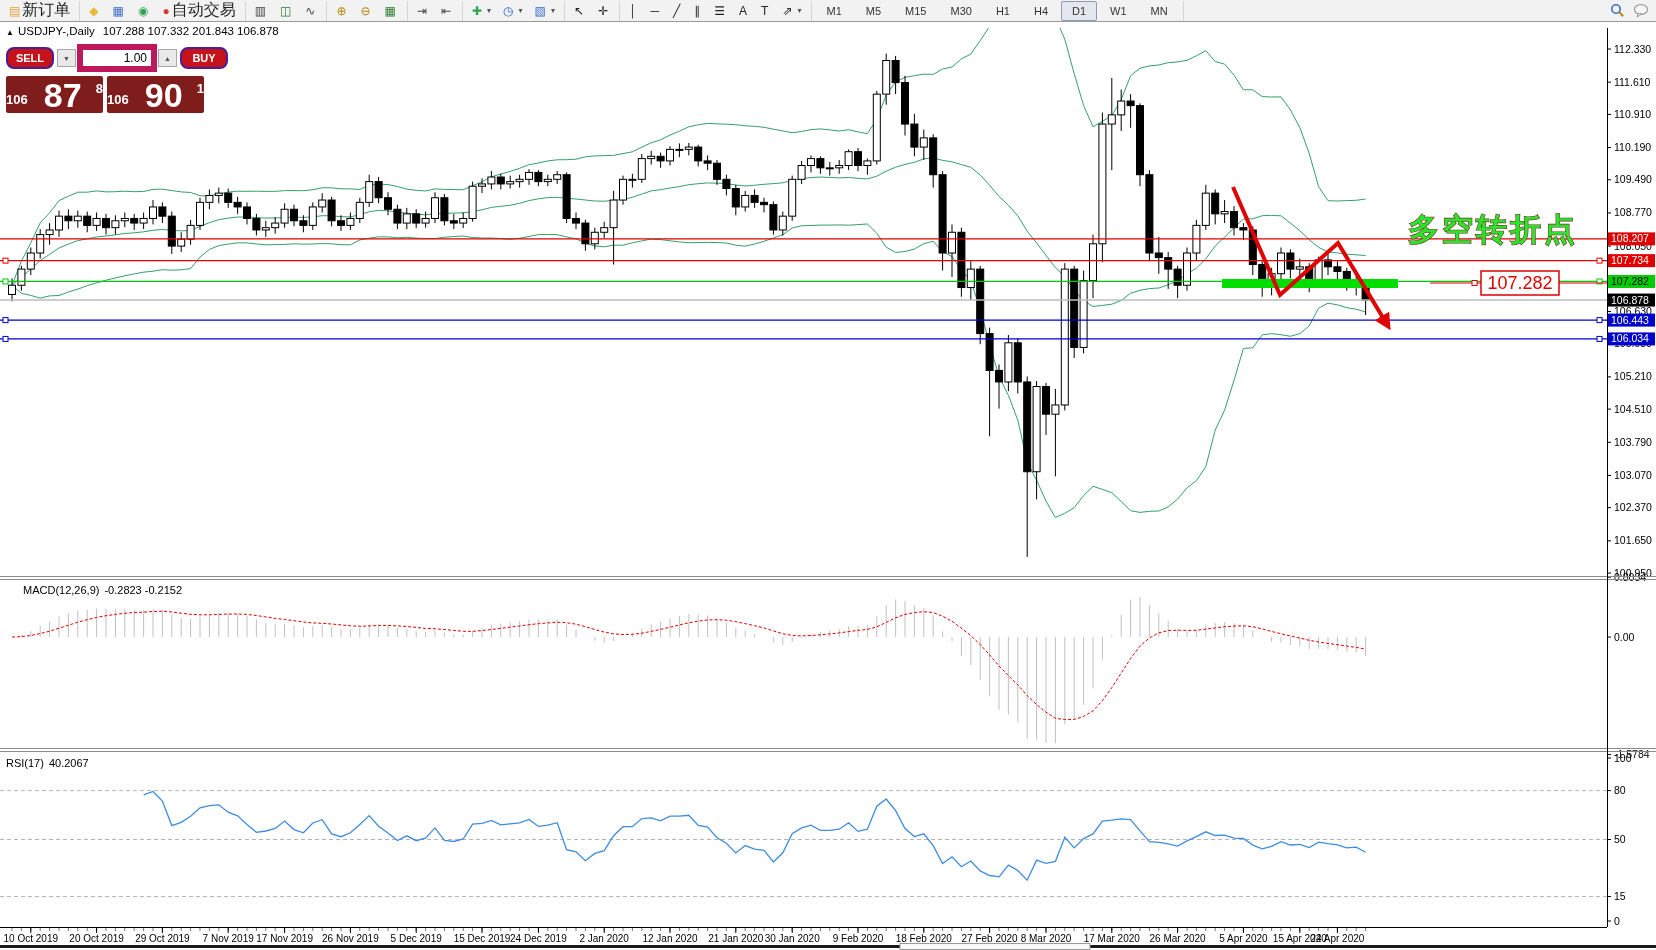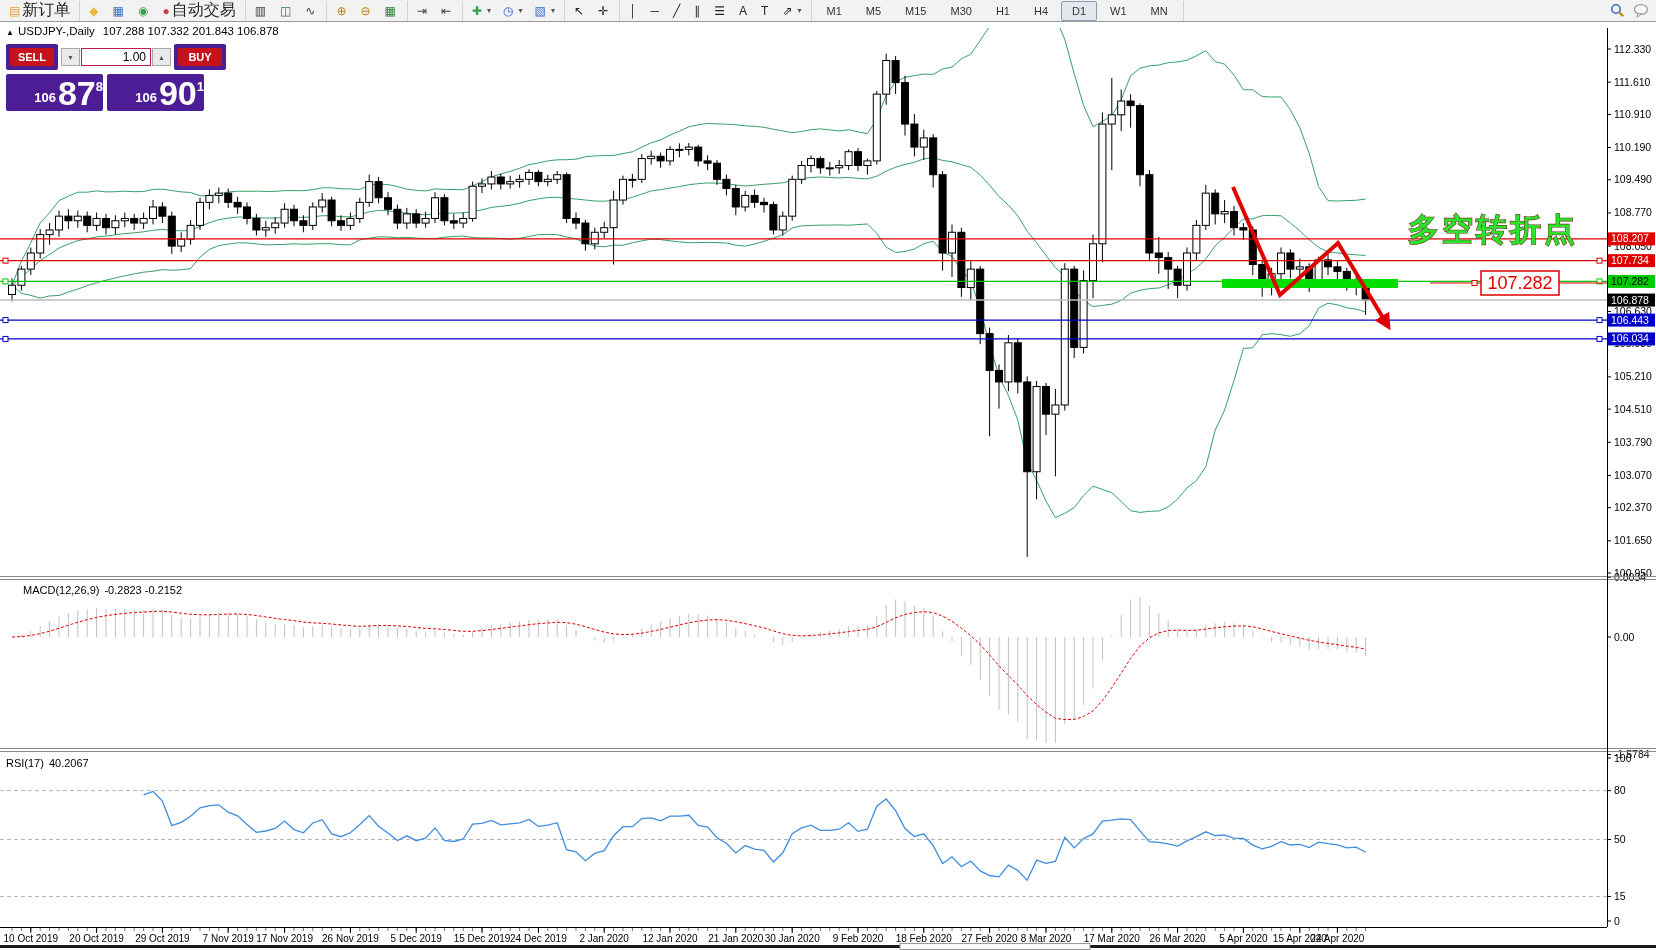--- a/index.html
+++ b/index.html
@@ -18,29 +18,29 @@
   .tb-tf{font-size:11px;color:#333;padding:0 6px;}
   #tb-right{position:absolute;right:6px;top:1px;display:flex;align-items:center;height:19px;}
   #tb-right span{margin-left:8px;display:inline-flex;}
   
   #chart-title{position:absolute;left:6px;top:25px;z-index:5;font-size:11.5px;color:#000;}
   #chart-title .tri{font-size:8px;margin-right:4px;color:#111;}
   #chart-title .sym{margin-right:8px;margin-top:14px;}
   #trade{position:absolute;left:6px;top:44px;z-index:5;}
   .tr-row1{display:flex;align-items:center;}
   .tr-btn{width:44px;height:18px;background:#c6131b;color:#fff;font-size:11px;font-weight:bold;
-    display:flex;align-items:center;justify-content:center;border:4px solid #4c1d95;border-radius:2px;}
+    display:flex;align-items:center;justify-content:center;border:2px solid #4c1d95;border-radius:8px;}
   .tr-spin{width:17px;height:16px;background:#e9e9e9;border:1px solid #a8a8a8;color:#555;font-size:7px;
     display:flex;align-items:center;justify-content:center;margin-left:3px;}
-  .tr-vol{width:62px;height:14px;border:1px solid #be185d;font-size:12px;text-align:right;
+  .tr-vol{width:62px;height:14px;border:6px solid #be185d;font-size:12px;text-align:right;
     padding:1px 4px 1px 2px;margin-left:1px;font-family:"Liberation Sans",sans-serif;}
   .tr-spin.up{margin-right:3px;margin-left:1px;}
   .tr-row2{display:flex;margin-top:4px;}
-  .tr-price{width:97px;height:37px;background:#4c1d95;color:#fff;border-radius:2px;
-    display:flex;align-items:center;justify-content:flex-end;}
+  .tr-price{width:97px;height:37px;background:#7f1d1d;color:#fff;border-radius:2px;
+    display:flex;align-items:center;justify-content:space-between;}
   .tr-price.buy{margin-left:4px;}
   .tp-small{font-size:13px;font-weight:bold;margin-right:2px;margin-top:10px;}
   .tp-big{font-size:34px;font-weight:bold;line-height:30px;}
   .tp-sup{font-size:13px;font-weight:bold;margin-top:-12px;}
   
   .ind-label{position:absolute;left:6px;z-index:5;font-size:11px;color:#000;}
   #macd-label{top:584px;padding-left:17px;}
   #rsi-label{top:757px;}
   .ind-vals{margin-left:5px;}
   #cv{position:absolute;left:0;top:0;z-index:1;}

